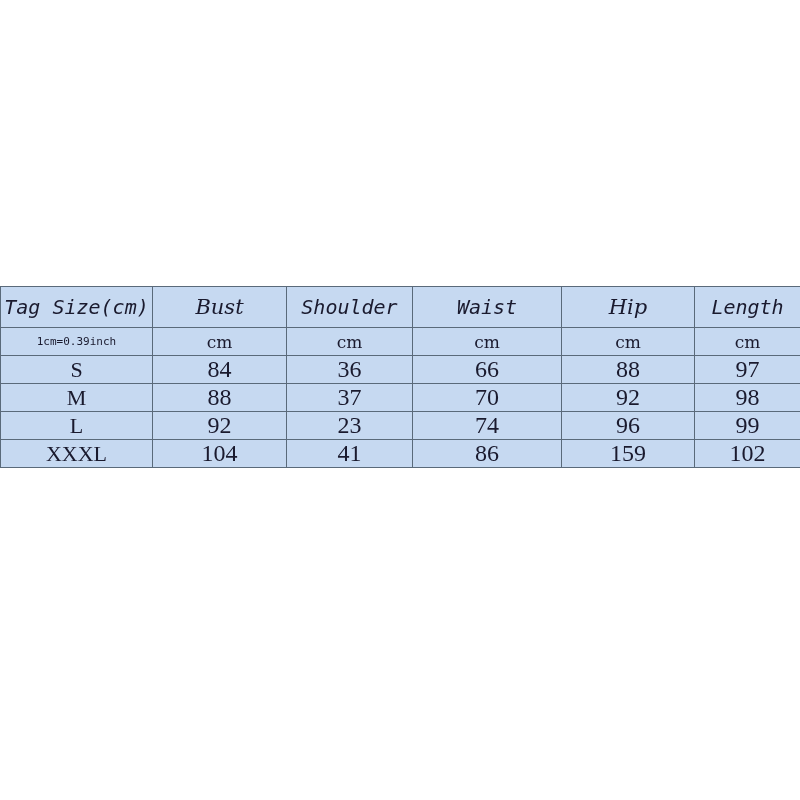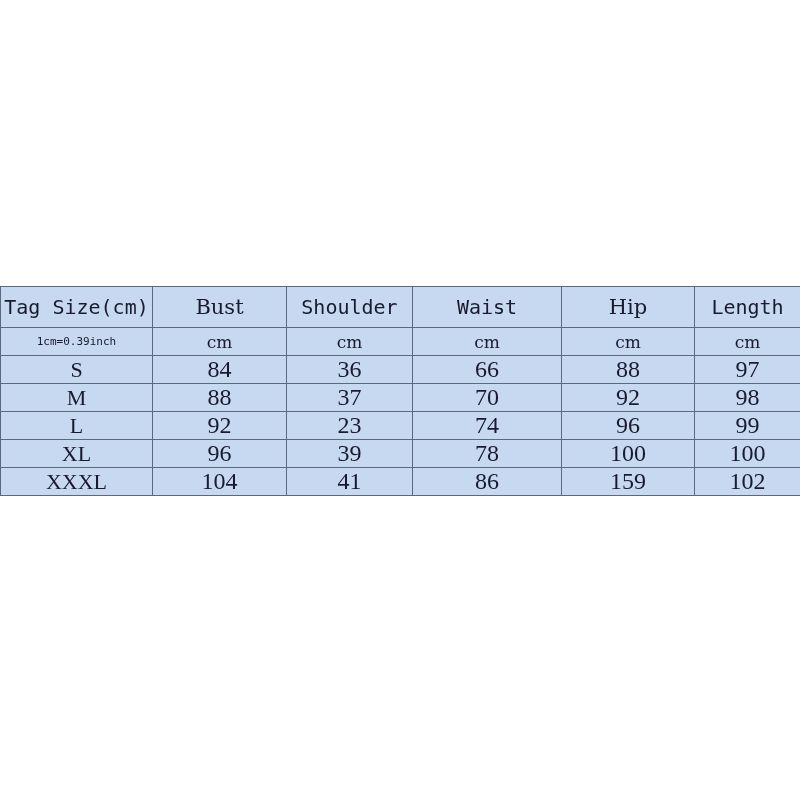--- a/index.html
+++ b/index.html
@@ -43,21 +43,21 @@
   }
 
   
   col.c0 { width: 152px; }
   col.c1 { width: 134px; }
   col.c2 { width: 126px; }
   col.c3 { width: 149px; }
   col.c4 { width: 133px; }
   col.c5 { width: 106px; }
 
-  tr.header-row td { height: 40px; }
+  tr.header-row td { height: 40px; font-style: italic; }
   tr.unit-row td   { height: 27px; }
   tr.data-row td   { height: 27px; }
 
   .hdr-mono {
     font-family: "DejaVu Sans Mono", "Liberation Mono", monospace;
     font-size: 20px;
     letter-spacing: 0px;
   }
   .hdr-serif {
     font-family: "DejaVu Serif", "Liberation Serif", serif;
@@ -131,28 +131,20 @@
       </tr>
       <tr class="data-row">
         <td class="size-label">L</td>
         <td class="num-cell">92</td>
         <td class="num-cell">23</td>
         <td class="num-cell">74</td>
         <td class="num-cell">96</td>
         <td class="num-cell">99</td>
       </tr>
       <tr class="data-row">
-        <td class="size-label">XL</td>
-        <td class="num-cell">96</td>
-        <td class="num-cell">39</td>
-        <td class="num-cell">78</td>
-        <td class="num-cell">100</td>
-        <td class="num-cell">100</td>
-      </tr>
-      <tr class="data-row">
         <td class="size-label">XXXL</td>
         <td class="num-cell">104</td>
         <td class="num-cell">41</td>
         <td class="num-cell">86</td>
         <td class="num-cell">159</td>
         <td class="num-cell">102</td>
       </tr>
     </tbody>
   </table>
 </div>

